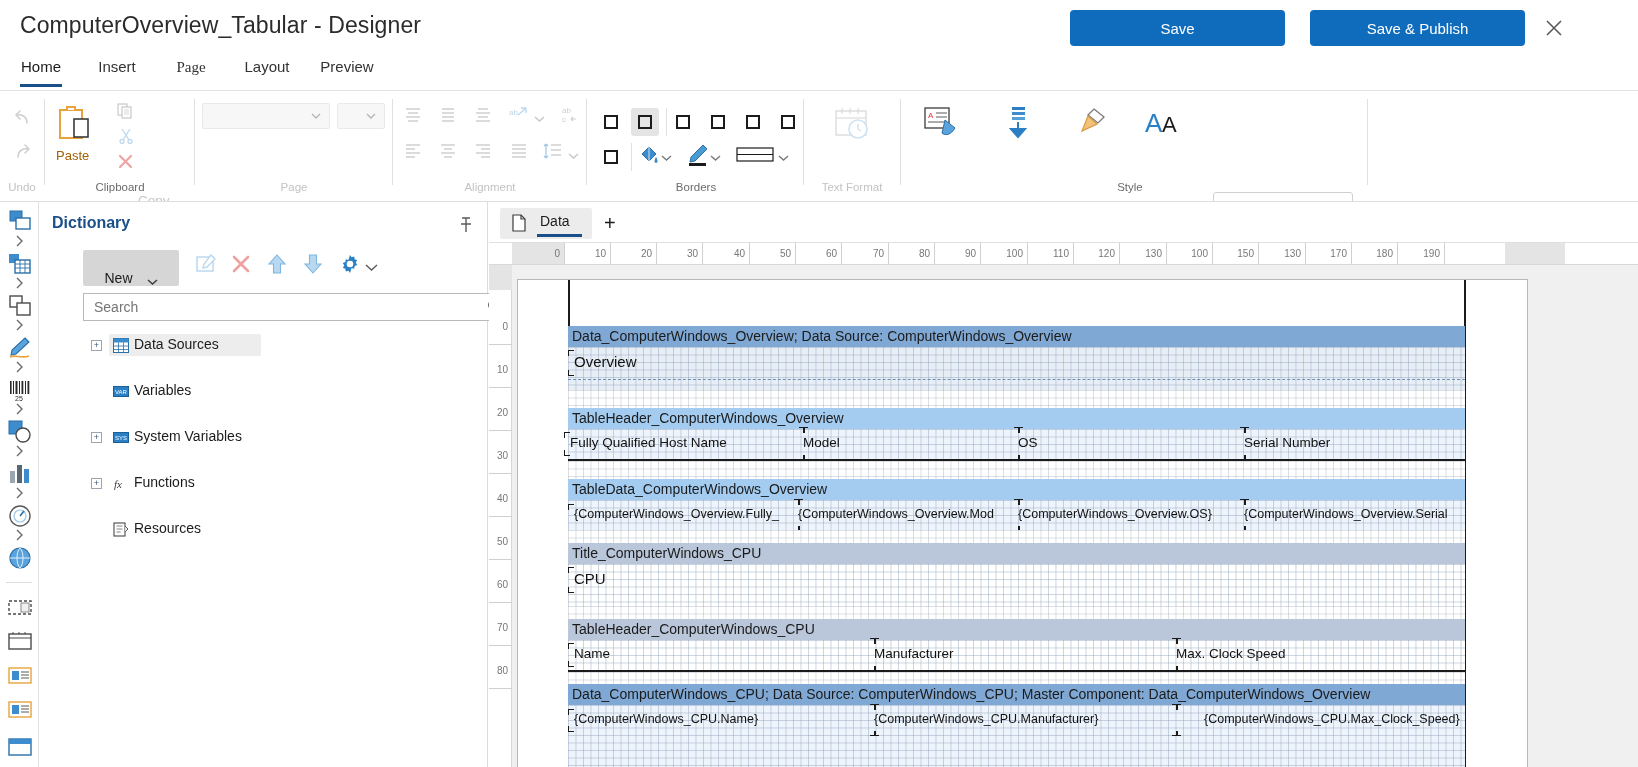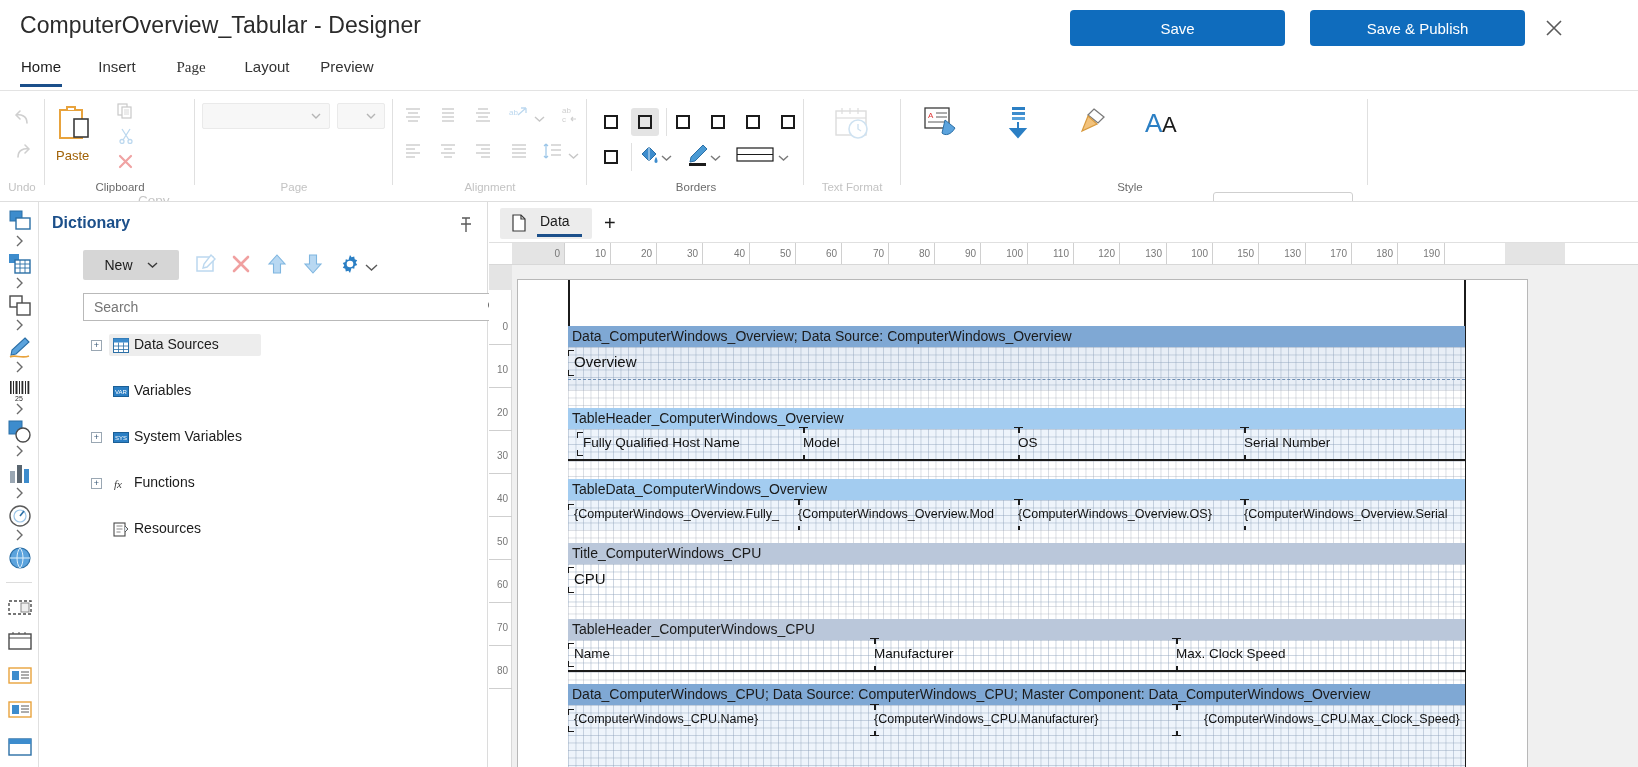--- a/index.html
+++ b/index.html
@@ -84,23 +84,23 @@
   .rail-item { position:absolute; left:7px; width:26px; height:26px; cursor:pointer; }
   .rail-chev { position:absolute; left:12px; width:14px; height:14px; cursor:pointer; }
   .rail-divider { position:absolute; left:6px; width:26px; height:1px; background:#dcdcdc; }
 
   
   .dict { position:absolute; left:39px; top:202px; width:449px; height:565px; background:#fff; border-right:1px solid #dcdcdc; }
   .dict-title { position:absolute; left:13px; top:12px; font-size:16px; font-weight:bold; color:#1b4f8a; }
   .pin { position:absolute; left:420px; top:15px; cursor:pointer; }
 
   .new-btn {
-    position:absolute; left:44px; top:48px; width:96px; height:30px;
+    position:absolute; left:44px; top:48px; width:96px; height:36px;
     background:#d6d6d6; border-radius:2px; cursor:pointer;
-    display:flex; align-items:center; justify-content:center; gap:14px;
+    display:flex; align-items:flex-end; justify-content:center; gap:14px;
     font-size:14px; color:#1b1b1b;
   }
   .tool-ico { position:absolute; top:50px; width:26px; height:26px; cursor:pointer; }
 
   .searchbox {
     position:absolute; left:44px; top:91px; width:428px; height:28px;
     border:1px solid #b9b9b9; background:#fff;
   }
   .searchbox input {
     position:absolute; left:8px; top:0; width:390px; height:26px; border:none; outline:none;
@@ -844,21 +844,21 @@
             </div>
             <div class="dash-line" style="top:32px;"></div>
           </div>
         </div>
 
         <div class="gap" style="left:50px;top:110px;height:18px;"></div>
 
         <div class="band" style="top:128px;">
           <div class="band-head lightblue" style="top:0;">TableHeader_ComputerWindows_Overview</div>
           <div class="band-body tint2" style="top:21px;height:30px;">
-            <div class="cell" style="left:15px;top:6px;">
+            <div class="cell" style="left:2px;top:6px;">
               <span class="cl"></span>
               <span class="bl"></span>
               <span>Fully Qualified Host Name</span>
             </div>
             <div class="cell" style="left:235px;top:6px;text-align:center;">
               <span class="tt"></span>
               <span class="bt"></span>
               <span>Model</span>
             </div>
             <div class="cell" style="left:450px;top:6px;">

